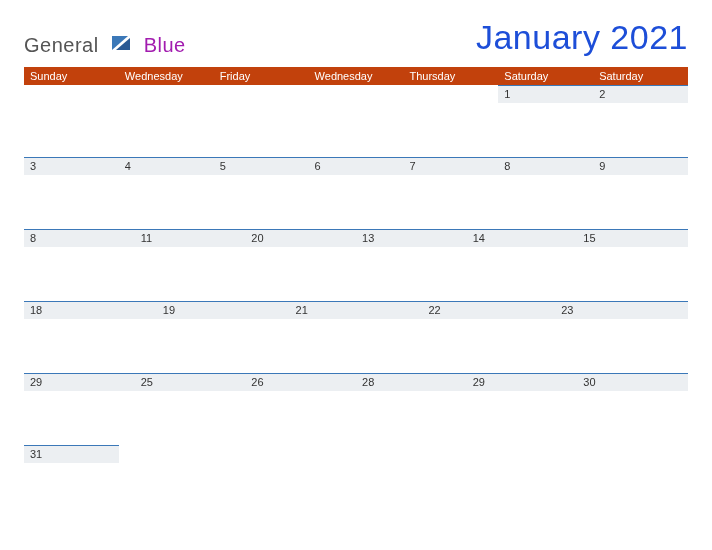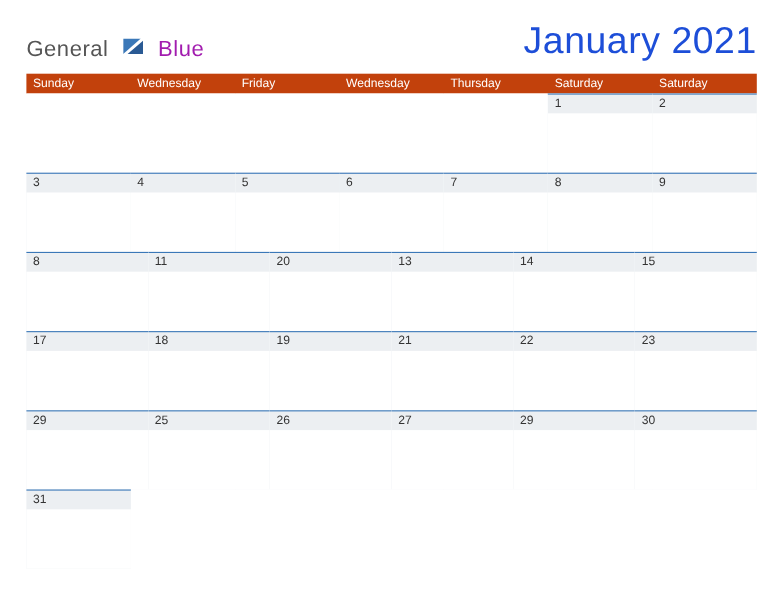--- a/index.html
+++ b/index.html
@@ -182,24 +182,20 @@
           <div class="daynum">14</div>
           <div class="cell-body"></div>
         </div>
         <div class="cell">
           <div class="daynum">15</div>
           <div class="cell-body"></div>
         </div>
       </div>
       <div class="week">
         <div class="cell">
-          <div class="daynum">17</div>
-          <div class="cell-body"></div>
-        </div>
-        <div class="cell">
           <div class="daynum">18</div>
           <div class="cell-body"></div>
         </div>
         <div class="cell">
           <div class="daynum">19</div>
           <div class="cell-body"></div>
         </div>
         <div class="cell">
           <div class="daynum">21</div>
           <div class="cell-body"></div>
@@ -220,21 +216,21 @@
         </div>
         <div class="cell">
           <div class="daynum">25</div>
           <div class="cell-body"></div>
         </div>
         <div class="cell">
           <div class="daynum">26</div>
           <div class="cell-body"></div>
         </div>
         <div class="cell">
-          <div class="daynum">27</div>
+          <div class="daynum">28</div>
           <div class="cell-body"></div>
         </div>
         <div class="cell">
           <div class="daynum">29</div>
           <div class="cell-body"></div>
         </div>
         <div class="cell">
           <div class="daynum">30</div>
           <div class="cell-body"></div>
         </div>

